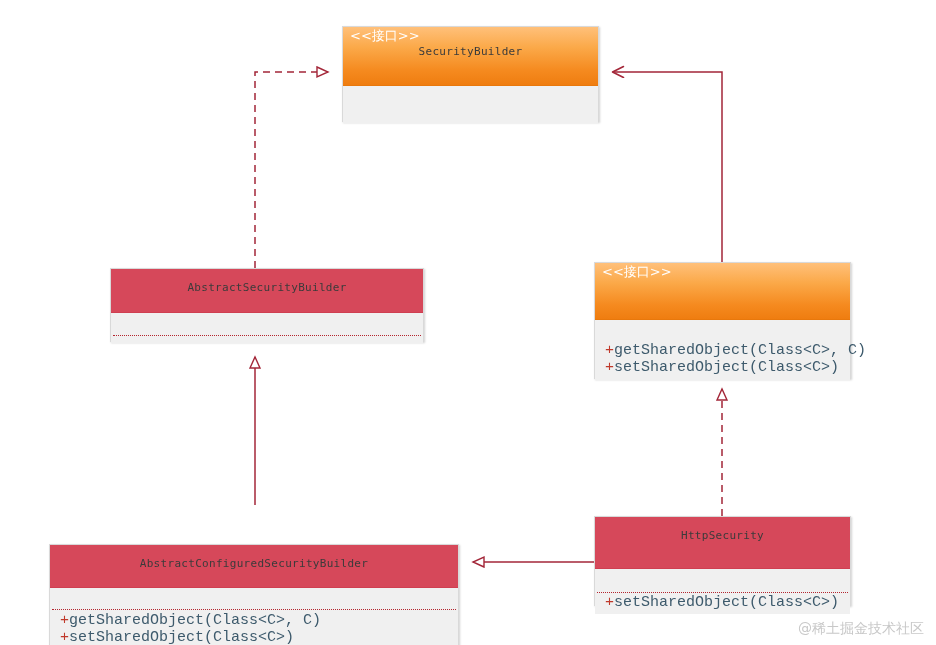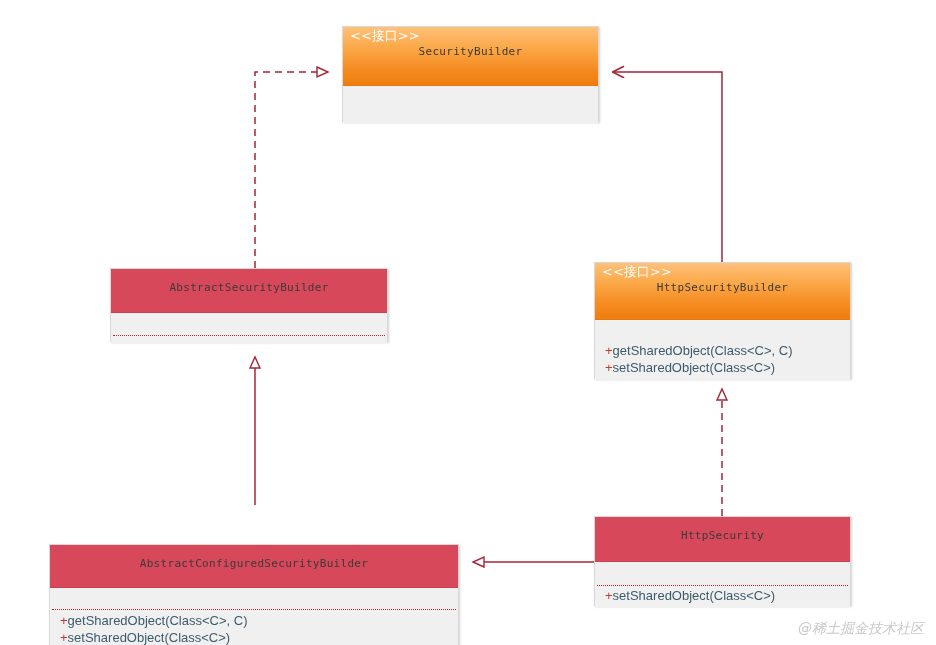--- a/index.html
+++ b/index.html
@@ -97,40 +97,39 @@
     border-top: 1px dotted #b4252f;
   }
 
   .members {
     position: absolute;
     left: 0;
     right: 0;
     padding-left: 10px;
   }
   .member {
-    font-size: 13px;
+    font-size: 15px;
     line-height: 16.5px;
     color: #3d5a6c;
     white-space: nowrap;
-    font-family: Liberation Sans, sans-serif;
+    font-family: Liberation Mono, monospace;
   }
   .vis {
     color: #c0392b;
   }
 
   .watermark {
     position: absolute;
     right: 12px;
     bottom: 8px;
     font-size: 14px;
     line-height: 18px;
     color: #c8c8c8;
     font-family: "DejaVu Sans", "Liberation Sans", sans-serif;
     white-space: nowrap;
-    font-style: italic;
   }
 </style>
 </head>
 <body>
 
 <div id="canvas">
 
   <svg id="links" width="936" height="645" viewBox="0 0 936 645">
     <defs>
       <marker id="hollowTri" markerWidth="14" markerHeight="14" refX="12" refY="6" orient="auto" markerUnits="userSpaceOnUse">
@@ -166,35 +165,34 @@
     <div class="node-header" style="height:59px;">
       <span class="stereotype">&lt;&lt;接口&gt;&gt;</span>
       <div class="node-title">SecurityBuilder</div>
     </div>
     <div class="node-body" style="height:37px;"></div>
   </div>
 
   <div class="node iface" style="left:594px; top:262px; width:257px; height:117px;">
     <div class="node-header" style="height:57px;">
       <span class="stereotype">&lt;&lt;接口&gt;&gt;</span>
-      <div class="node-title">HttpSecurityBuilder</div>
     </div>
     <div class="node-body" style="height:60px;">
       <div class="members" style="top:23px;">
         <div class="member">
           <span class="vis">+</span><span>getSharedObject(Class&lt;C&gt;, C)</span>
         </div>
         <div class="member">
           <span class="vis">+</span><span>setSharedObject(Class&lt;C&gt;)</span>
         </div>
       </div>
     </div>
   </div>
 
-  <div class="node klass" style="left:110px; top:268px; width:278px; height:74px;">
+  <div class="node klass" style="left:110px; top:268px; width:314px; height:74px;">
     <div class="node-header" style="height:44px;">
       <div class="node-title">AbstractSecurityBuilder</div>
     </div>
     <div class="node-body" style="height:30px;">
       <div class="sep" style="top:22px;"></div>
     </div>
   </div>
 
   <div class="node klass" style="left:49px; top:505px; width:410px; height:117px;margin-top:39px;">
     <div class="node-header" style="height:43px;">
@@ -207,21 +205,21 @@
           <span class="vis">+</span><span>getSharedObject(Class&lt;C&gt;, C)</span>
         </div>
         <div class="member">
           <span class="vis">+</span><span>setSharedObject(Class&lt;C&gt;)</span>
         </div>
       </div>
     </div>
   </div>
 
   <div class="node klass" style="left:594px; top:516px; width:257px; height:90px;">
-    <div class="node-header" style="height:45px;">
+    <div class="node-header" style="height:52px;">
       <div class="node-title">HttpSecurity</div>
     </div>
     <div class="node-body" style="height:45px;">
       <div class="sep" style="top:23px;"></div>
       <div class="members" style="top:26px;">
         <div class="member">
           <span class="vis">+</span><span>setSharedObject(Class&lt;C&gt;)</span>
         </div>
       </div>
     </div>

